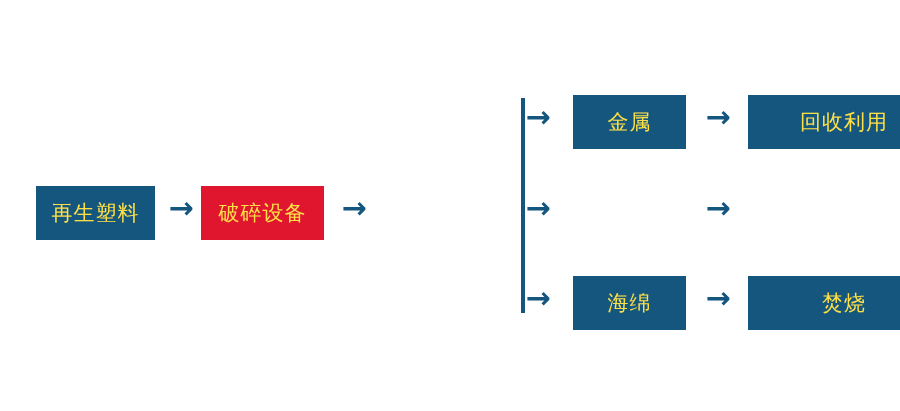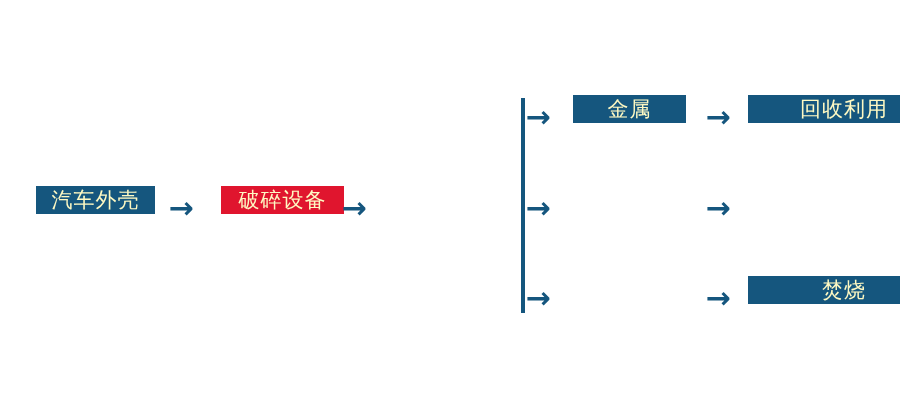--- a/index.html
+++ b/index.html
@@ -10,23 +10,23 @@
   }
   .canvas {
     position: relative;
     width: 900px;
     height: 411px;
     background: #ffffff;
     overflow: hidden;
   }
   .node {
     position: absolute;
-    height: 28px;
+    height: 54px;
     background: #15567E;
-    color: #fef9c3;
+    color: #fde047;
     display: flex;
     align-items: center;
     justify-content: center;
     font-size: 21px;
     letter-spacing: 1px;
     white-space: nowrap;
   }
   .node.red { background: #E0152E; }
 
   .arrow {
@@ -46,56 +46,57 @@
     position: absolute;
     left: 521px;
     top: 98px;
     width: 4px;
     height: 215px;
     background: #15567E;
   }
 
   
   .n-carshell  { left: 36px;  top: 186px; width: 119px; }
-  .n-crusher   { left: 221px; top: 186px; width: 123px; }
+  .n-crusher   { left: 201px; top: 186px; width: 123px; }
   .n-sorting   { left: 389px; top: 186px; width: 119px; }
   .a-main1     { left: 161px; top: 186px; }
   .a-main2     { left: 334px; top: 186px; }
 
   
   .row1 { top: 95px; }
   .row2 { top: 186px; }
   .row3 { top: 276px; }
 
   .n-material { left: 573px; width: 113px; }
   .n-result   { left: 748px; width: 120px; padding-left: 36px; }
   .a-branch   { left: 519px; width: 38px; }
   .a-mid      { left: 697px; width: 42px; }
 </style>
 </head>
 <body>
 
 <div class="canvas">
 
-  <div class="node n-carshell">汽车外壳</div>
+  <div class="node n-carshell">再生塑料</div>
 
   <div class="arrow a-main1">→</div>
 
   <div class="node red n-crusher">破碎设备</div>
 
   <div class="arrow a-main2">→</div>
 
 
   <div class="vline"></div>
 
   <div class="arrow a-branch row1">→</div>
   <div class="node n-material row1">金属</div>
   <div class="arrow a-mid row1">→</div>
   <div class="node n-result row1">回收利用</div>
 
   <div class="arrow a-branch row2">→</div>
   <div class="arrow a-mid row2">→</div>
 
   <div class="arrow a-branch row3">→</div>
+  <div class="node n-material row3">海绵</div>
   <div class="arrow a-mid row3">→</div>
   <div class="node n-result row3">焚烧</div>
 
 </div>
 
 </body></html>

